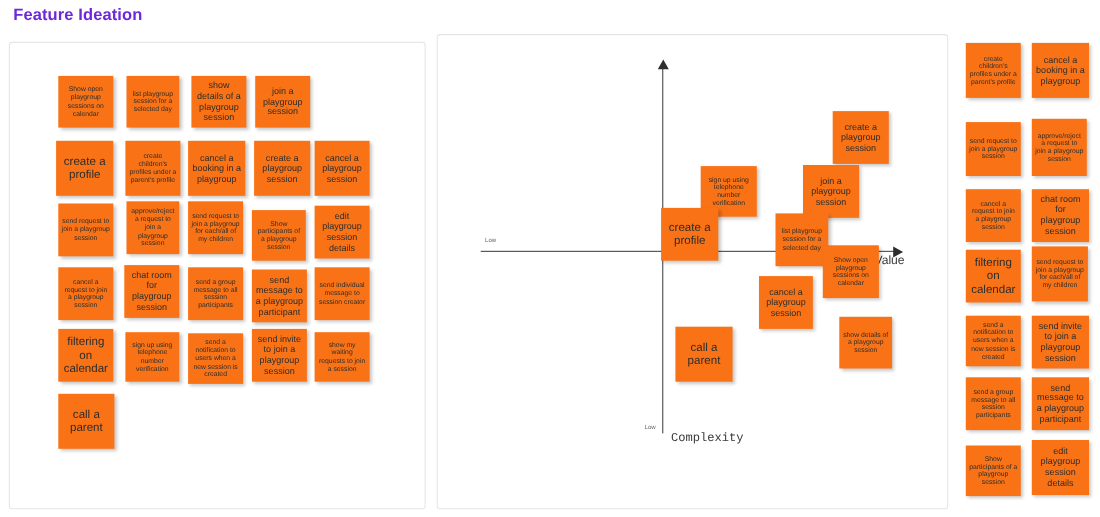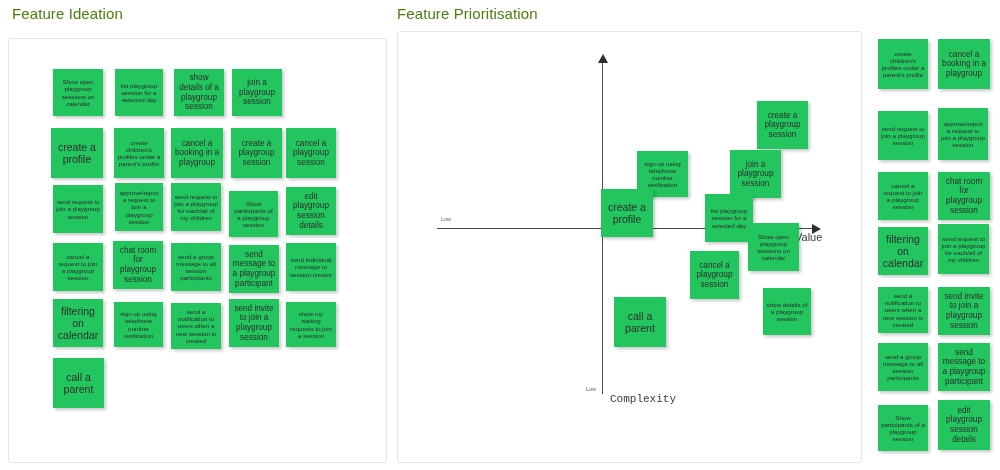--- a/index.html
+++ b/index.html
@@ -15,43 +15,43 @@
     position: relative;
   }
   .board {
     position: absolute;
     left: 0; top: 0;
     width: 1000px;
     height: 470px;
   }
   .panel-title {
     position: absolute;
-    color: #4d7c0f;
+    color: #6d28d9;
     font-size: 15px;
-    font-weight: 400;
+    font-weight: 700;
     letter-spacing: 0.1px;
     white-space: nowrap;
   }
   #title-ideation { left: 12px; top: 5px; }
   #title-prioritisation { left: 397px; top: 5px; }
 
   .panel {
     position: absolute;
     background: #ffffff;
     border: 1px solid #e6e6e6;
     border-radius: 3px;
     box-sizing: border-box;
   }
   #panel-ideation { left: 8px; top: 38px; width: 379px; height: 425px; }
   #panel-prioritisation { left: 397px; top: 31px; width: 465px; height: 432px; }
 
   
   .note {
     position: absolute;
-    background: #22c55e;
+    background: #f97316;
     box-sizing: border-box;
     display: flex;
     align-items: center;
     justify-content: center;
     text-align: center;
     color: #2d2d2d;
     line-height: 1.16;
     padding: 2px 3px;
     box-shadow: 2px 2px 3px rgba(0,0,0,0.22);
     font-family: "Liberation Sans", sans-serif;
@@ -102,21 +102,20 @@
   #tick-low-x { left: 441px; top: 216px; }
   #tick-low-y { left: 586px; top: 386px; }
 </style>
 </head>
 <body>
 
 <div class="board">
 
   <div class="panel-title" id="title-ideation">Feature Ideation</div>
 
-  <div class="panel-title" id="title-prioritisation">Feature Prioritisation</div>
 
   <div class="panel" id="panel-ideation"></div>
   <div class="panel" id="panel-prioritisation"></div>
 
   <div class="axis-line" id="axis-v"></div>
   <div class="axis-line" id="axis-h"></div>
   <div class="arrow" id="arrow-up"></div>
   <div class="arrow" id="arrow-right"></div>
 
   <div class="axis-label" id="label-value">Value</div>

